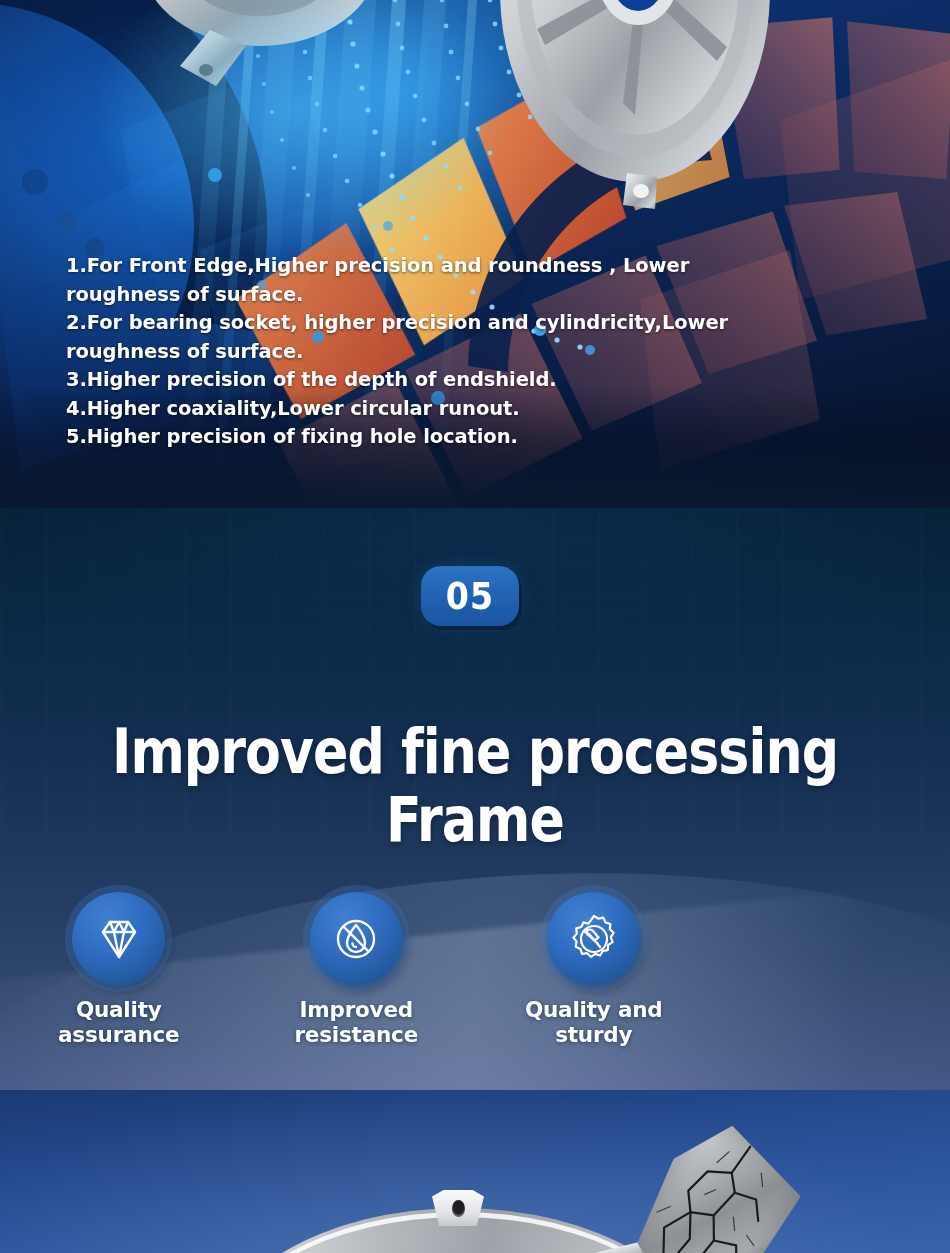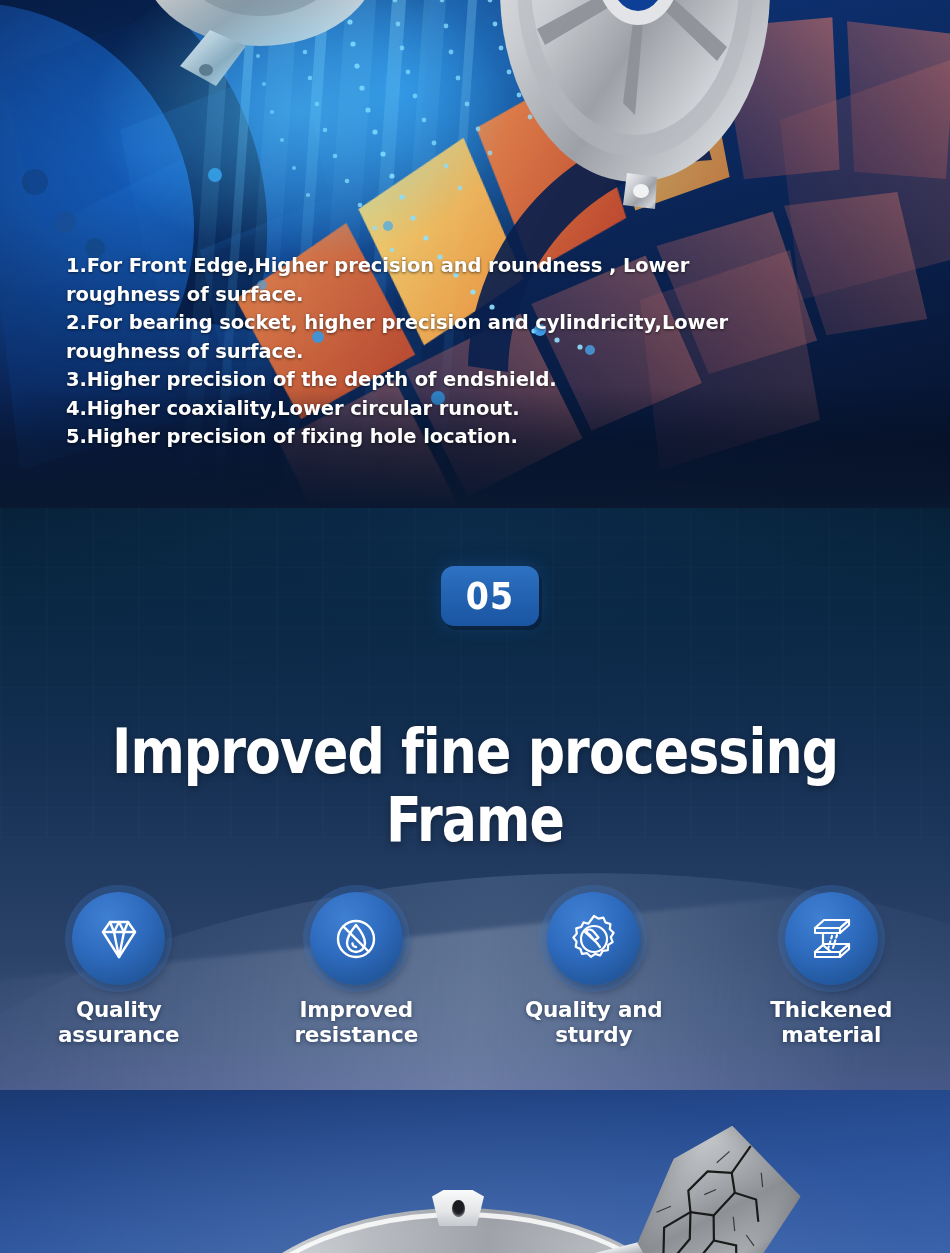--- a/index.html
+++ b/index.html
@@ -78,24 +78,24 @@
   .mid-noise{
     position:absolute;left:0;top:0;width:100%;height:330px;
     background:
       repeating-linear-gradient(90deg, rgba(255,255,255,.013) 0 2px, rgba(0,0,0,0) 2px 46px),
       repeating-linear-gradient(0deg, rgba(255,255,255,.010) 0 1px, rgba(0,0,0,0) 1px 30px);
   }
 
   .badge{
     position:absolute;left:421px;top:566px;
     width:98px;height:60px;
-    border-radius:13px;
+    border-radius:20px;
     background:linear-gradient(180deg,#2f72c4 0%,#2465b4 40%,#1a55a2 100%);
     box-shadow:3px 4px 0 rgba(8,24,48,.55), 0 0 18px rgba(40,110,200,.25);
-    display:flex;align-items:center;justify-content:center;margin-left:20px;
+    display:flex;align-items:center;justify-content:center;
   }
   .badge span{
     color:#fff;font-size:37px;font-weight:bold;letter-spacing:1px;
     font-family:"DejaVu Sans Condensed","DejaVu Sans",sans-serif;
     line-height:1;
   }
 
   .headline{
     position:absolute;left:0;top:676px;width:950px;
     text-align:center;
@@ -466,37 +466,20 @@
           <circle cx="27" cy="27" r="13"></circle>
           <path d="M18 20 L30 31"></path>
           <path d="M19.5 18.5 a5 5 0 0 1 7 1 l5 6 -4 3 -5 -6 a5 5 0 0 1 -3 -4 Z"></path>
           <path d="M30 31 L33 35"></path>
         </svg>
       </div>
       <div class="flabel">Quality and
 sturdy</div>
     </div>
 
-    <div class="feature">
-      <div class="fcircle">
-        <svg width="54" height="54" viewBox="0 0 54 54" fill="none" stroke="#ffffff" stroke-width="2.2" stroke-linejoin="round" stroke-linecap="round">
-          <path d="M11 16 L20 8 L45 8 L36 16 Z"></path>
-          <path d="M11 16 L36 16 L36 21 L11 21 Z" stroke-width="2"></path>
-          <path d="M36 16 L45 8 L45 13 L36 21 Z"></path>
-          <path d="M19 21 L19 33 L11 40 L27 40 L19 33"></path>
-          <path d="M11 40 L20 32 L45 32 L36 40 Z"></path>
-          <path d="M11 40 L36 40 L36 45 L11 45 Z" stroke-width="2"></path>
-          <path d="M36 40 L45 32 L45 37 L36 45 Z"></path>
-          <path d="M28 24 L24 37" stroke-dasharray="2.5 3"></path>
-          <path d="M33 23 L29 36" stroke-dasharray="2.5 3"></path>
-        </svg>
-      </div>
-      <div class="flabel">Thickened
-material</div>
-    </div>
 
   </div>
 
   <div class="bottom">
     <div class="bottom-vig"></div>
 
     <div class="endshield"></div>
     <div class="endshield-rim"></div>
 
     <div class="fins">

